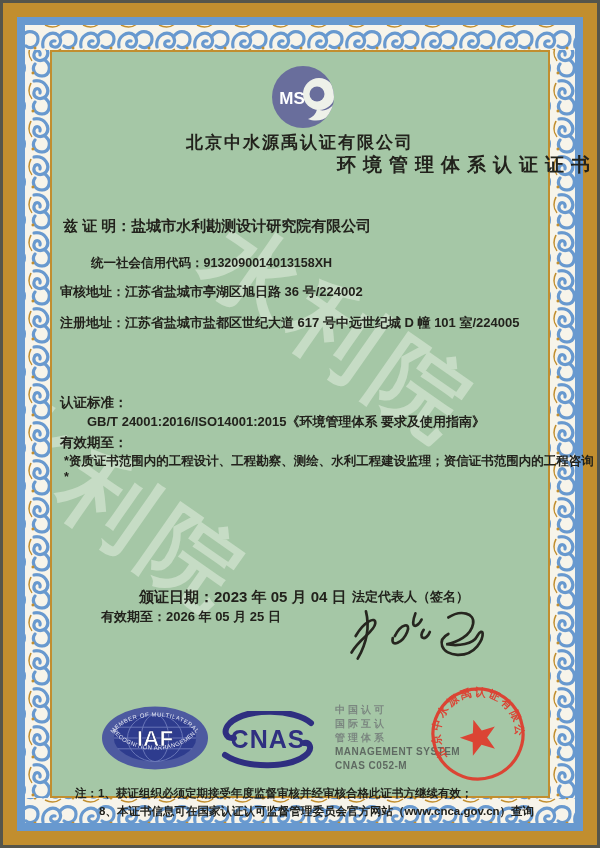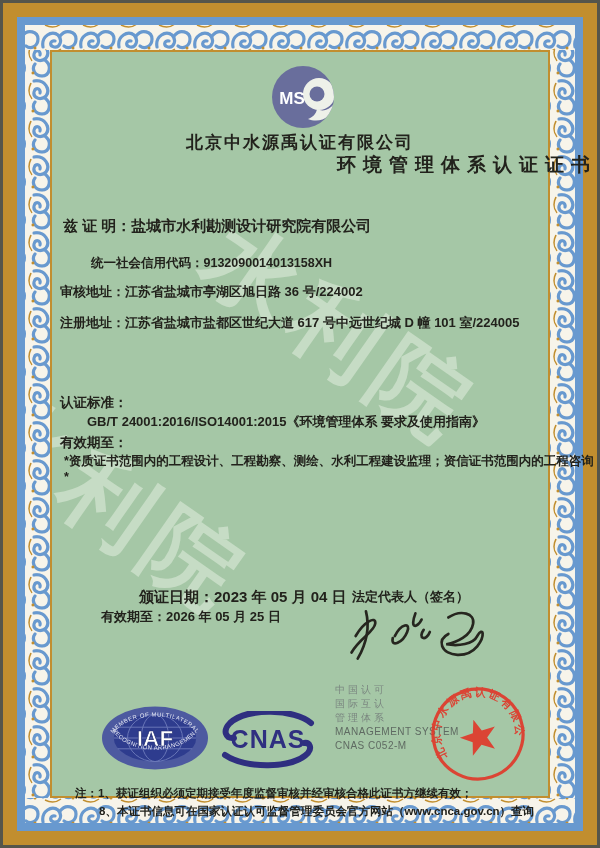--- a/index.html
+++ b/index.html
@@ -28,21 +28,21 @@
   .stdval{top:410px;left:84px;font-size:13px;font-weight:700;}
   .scopelab{top:431px;left:57px;font-size:13.5px;font-weight:700;}
   .scopeval{top:450px;left:61px;font-size:12.5px;font-weight:700;}
   .issuedate{top:585px;left:98px;font-size:15px;font-weight:700;margin-left:38px;}
   .validdate{top:605px;left:98px;font-size:13px;font-weight:700;text-align:center;}
   .legalrep{top:585px;left:349px;font-size:13px;font-weight:700;}
   .sig{top:598px;left:338px;width:155px;height:68px;}
   .msc{top:62px;left:268px;width:64px;height:64px;}
   .iaf{top:702px;left:98px;width:108px;height:66px;}
   .cnas{top:708px;left:212px;width:106px;height:58px;}
-  .accred{top:680px;left:332px;font-size:10px;line-height:14px;font-weight:400;}
+  .accred{top:700px;left:332px;font-size:10px;line-height:14px;font-weight:700;}
   .accred .cn{color:#7b8780;letter-spacing:3px;}
   .accred .en{color:#5f6a62;letter-spacing:0.5px;}
   .seal{top:680px;left:424px;width:102px;height:102px;opacity:0.92;}
   .orgaddr{top:763px;left:0;width:100%;text-align:center;font-size:12px;font-weight:700;}
   .note1{top:783px;left:72px;font-size:11.5px;font-weight:700;}
   .note2{top:801px;left:96px;font-size:11.5px;font-weight:700;}
 </style>
 </head>
 <body>
 

